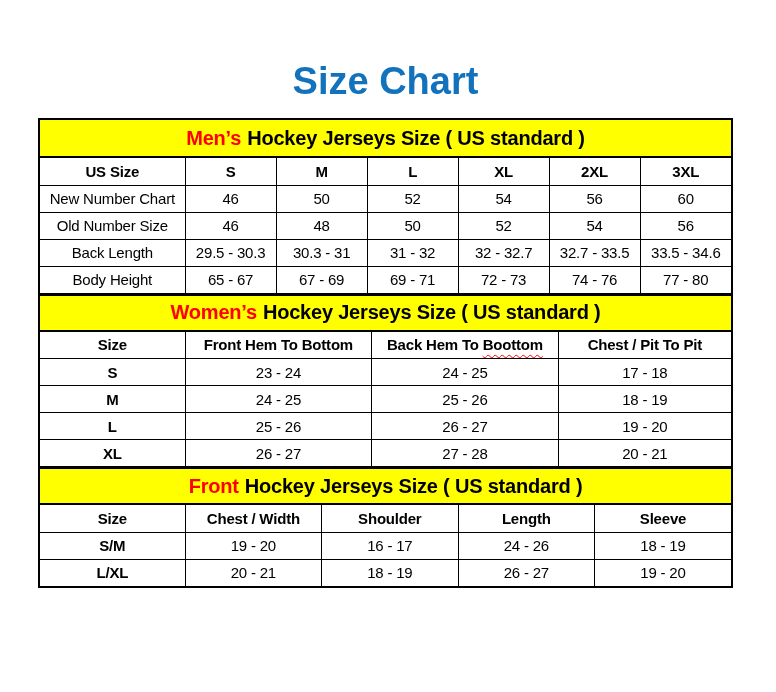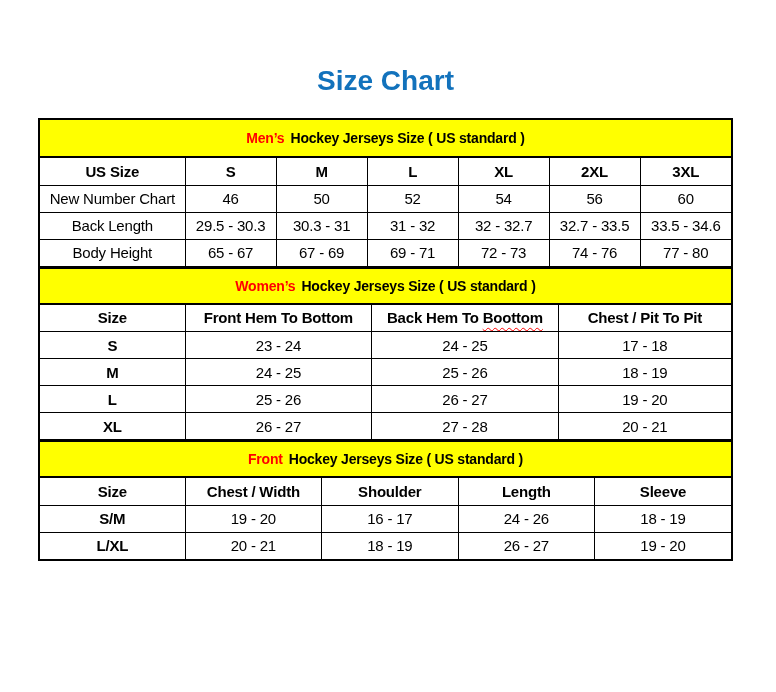--- a/index.html
+++ b/index.html
@@ -16,39 +16,39 @@
     background:#ffffff;
     font-family:"Liberation Sans","DejaVu Sans",sans-serif;
     color:#000;
     overflow:hidden;
   }
   .page{width:776px;height:692px;}
   h1.page-title{
     margin:64px 0 20px 38px;
     width:695px;
     text-align:center;
-    font-size:28px;
+    font-size:38px;
     line-height:34px;
     font-weight:700;
     color:var(--title-blue);
     letter-spacing:0px;
   }
   .chart-wrap{
     margin-left:38px;
     width:695px;
     border:2px solid var(--line);
   }
   .band{
     height:38px;
     background:var(--band-yellow);
     border-bottom:2px solid var(--line);
     display:flex;
     align-items:center;
     justify-content:center;
-    font-size:14px;
+    font-size:20px;
     font-weight:700;
     letter-spacing:-0.2px;
   }
   section + section .band{border-top:2px solid var(--line);}
   .band .hl{color:var(--accent-red);margin-right:6px;}
   table.grid{
     width:100%;
     border-collapse:collapse;
     table-layout:fixed;
     padding-left:19px;
@@ -114,20 +114,29 @@
           </thead>
           <tbody>
             <tr>
               <th class="row-label" scope="row">New Number Chart</th>
               <td>46</td>
               <td>50</td>
               <td>52</td>
               <td>54</td>
               <td>56</td>
               <td>60</td>
+            </tr>
+            <tr>
+              <th class="row-label" scope="row">Old Number Size</th>
+              <td>46</td>
+              <td>48</td>
+              <td>50</td>
+              <td>52</td>
+              <td>54</td>
+              <td>56</td>
             </tr>
             <tr>
               <th class="row-label" scope="row">Back Length</th>
               <td>29.5 - 30.3</td>
               <td>30.3 - 31</td>
               <td>31 - 32</td>
               <td>32 - 32.7</td>
               <td>32.7 - 33.5</td>
               <td>33.5 - 34.6</td>
             </tr>

